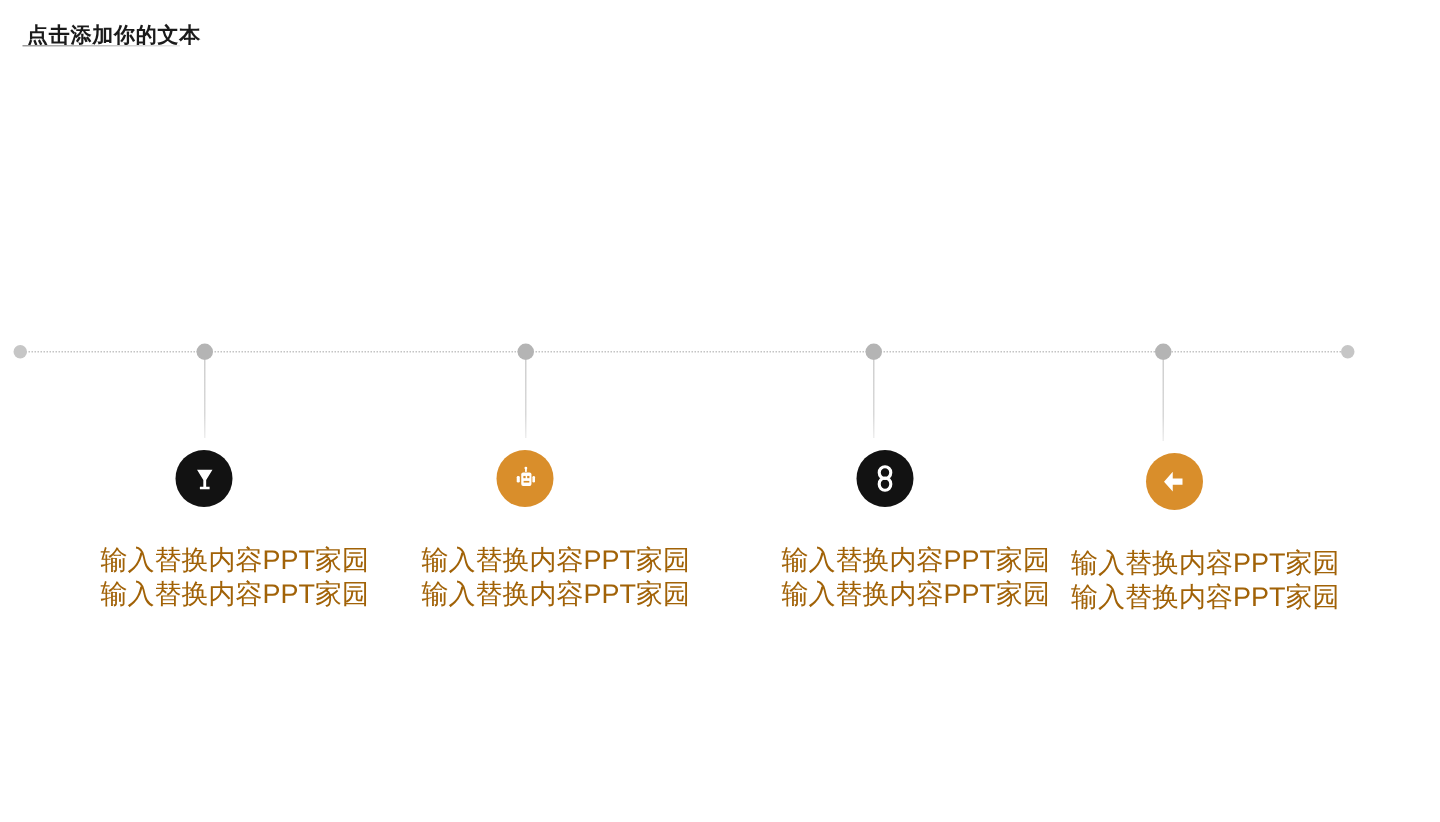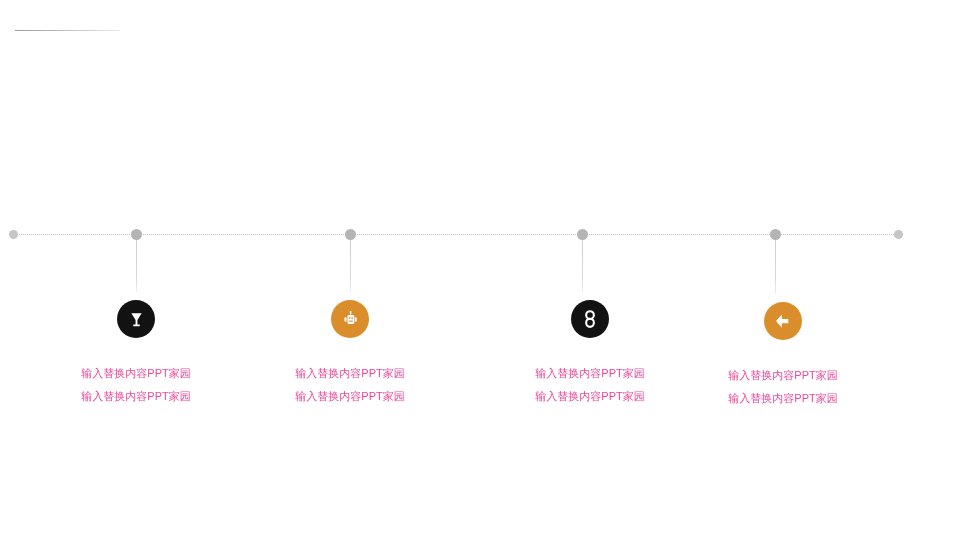--- a/index.html
+++ b/index.html
@@ -103,33 +103,36 @@
     display: flex;
     align-items: center;
     justify-content: center;
   }
   .item-icon.dark { background: #121212; }
   .item-icon.orange { background: #d98e2b; }
   .item-icon svg { display: block; }
 
   .item-caption {
     margin-top: 24px;
-    text-align: center;
-    color: #ec4899;
-    font-size: 11px;
+    text-align: right;
+    color: #a16207;
+    font-size: 18px;
     line-height: 23px;
     white-space: nowrap;
   }
   .caption-line { display: block; }
 </style>
 </head>
 <body>
 
 <div id="slide">
 
+  <div id="title-block">
+    <div id="page-title">点击添加你的文本</div>
+  </div>
   <div id="title-underline"></div>
 
   <div id="timeline">
     <div id="axis-line"></div>
     <div class="axis-cap" style="left:9px;"></div>
     <div class="axis-cap" style="left:894px;"></div>
 
     <div class="axis-node" style="left:131px;"></div>
     <div class="axis-node" style="left:345px;"></div>
     <div class="axis-node" style="left:577px;"></div>

